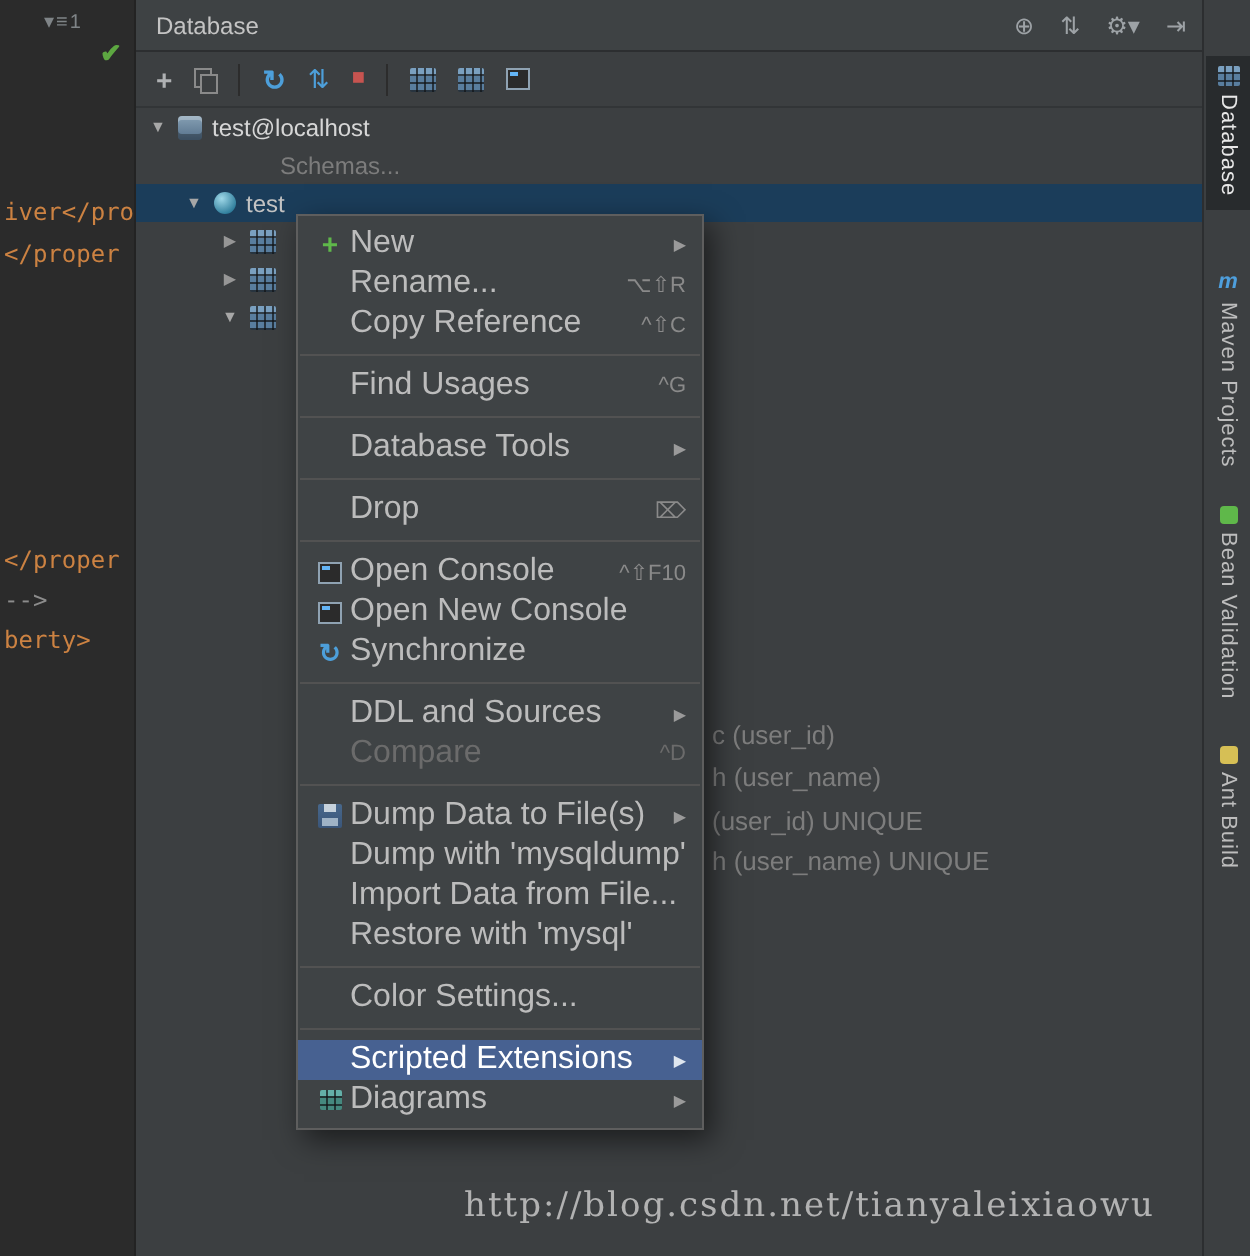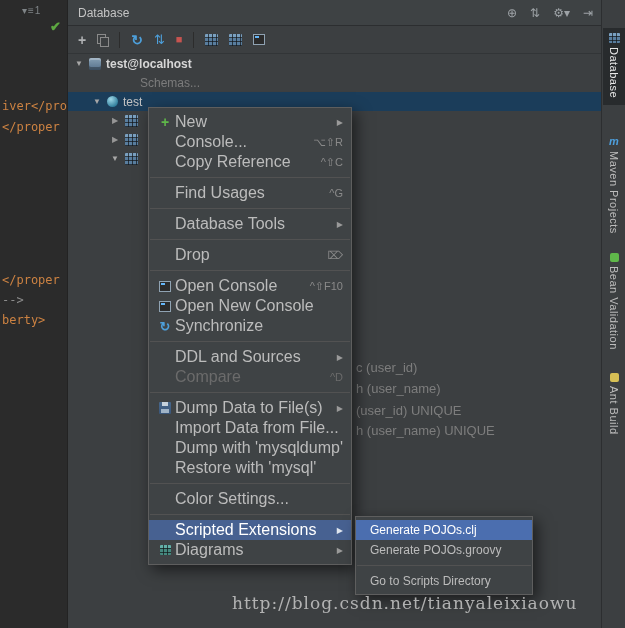--- a/index.html
+++ b/index.html
@@ -65,21 +65,21 @@
              box-shadow: inset 0 2px 0 rgba(255,255,255,.25), inset 0 -3px 0 rgba(0,0,0,.3); }
   .icon-schema { width:11px; height:11px; border-radius:50%; display:inline-block;
              background:radial-gradient(circle at 35% 30%, #9fd8e8, #2f7d9b 75%); }
 
   
   .tree { position:relative; }
   .trow { height:19px; display:flex; align-items:center; gap:5px; font-size:12px; color:#c3c3c3; }
   .trow .arrow { font-size:8px; color:#a7a7a7; width:10px; text-align:center; }
   .trow .arrow.closed { color:#969696; }
   .trow.selected { background:#1b3d5a; }
-  .t-bold { font-weight:bold; color:#d6d6d6; }
+  .t-bold { font-weight:normal; color:#d6d6d6; }
   .t-gray { color:#7c7c7c;margin-left:32px; }
   .frag { position:absolute; left:288px; color:#7d7d7d; font-size:13px; white-space:nowrap; }
 
   
   .rbar { position:absolute; right:0; top:0; width:24px; height:100%;
           background:#3c3f41; border-left:1px solid #2c2e30; }
   .vtab { position:absolute; left:1px; width:22px; display:flex; flex-direction:column;
           align-items:center; gap:4px; padding:5px 0 7px; cursor:default; }
   .vtab .vlabel { writing-mode:vertical-rl; font-size:11px; color:#bdbdbd; letter-spacing:.5px; }
   .vtab.active { background:#282b2d; }
@@ -212,21 +212,21 @@
   <div class="cmenu">
     <div class="mi">
       <span class="ic">
           <span class="plus-green">+</span>
         </span>
       <span class="lb">New</span>
       <span class="ar">▶</span>
     </div>
     <div class="mi">
       <span class="ic"></span>
-      <span class="lb">Console...</span>
+      <span class="lb">Rename...</span>
       <span class="sc">⌥⇧R</span>
     </div>
     <div class="mi">
       <span class="ic"></span>
       <span class="lb">Copy Reference</span>
       <span class="sc">^⇧C</span>
     </div>
     <div class="msep"></div>
     <div class="mi">
       <span class="ic"></span>
@@ -279,25 +279,25 @@
     <div class="msep"></div>
     <div class="mi">
       <span class="ic">
           <span class="icon-save"></span>
         </span>
       <span class="lb">Dump Data to File(s)</span>
       <span class="ar">▶</span>
     </div>
     <div class="mi">
       <span class="ic"></span>
+      <span class="lb">Dump with 'mysqldump'</span>
+    </div>
+    <div class="mi">
+      <span class="ic"></span>
       <span class="lb">Import Data from File...</span>
-    </div>
-    <div class="mi">
-      <span class="ic"></span>
-      <span class="lb">Dump with 'mysqldump'</span>
     </div>
     <div class="mi">
       <span class="ic"></span>
       <span class="lb">Restore with 'mysql'</span>
     </div>
     <div class="msep"></div>
     <div class="mi">
       <span class="ic"></span>
       <span class="lb">Color Settings...</span>
     </div>
@@ -309,22 +309,16 @@
     </div>
     <div class="mi">
       <span class="ic">
           <span class="icon-table teal small"></span>
         </span>
       <span class="lb">Diagrams</span>
       <span class="ar">▶</span>
     </div>
   </div>
 
-  <div class="smenu">
-    <div class="smi selected">Generate POJOs.clj</div>
-    <div class="smi">Generate POJOs.groovy</div>
-    <div class="msep"></div>
-    <div class="smi">Go to Scripts Directory</div>
-  </div>
 
   <div class="watermark">http://blog.csdn.net/tianyaleixiaowu</div>
 
 </div>
 
 </body></html>

